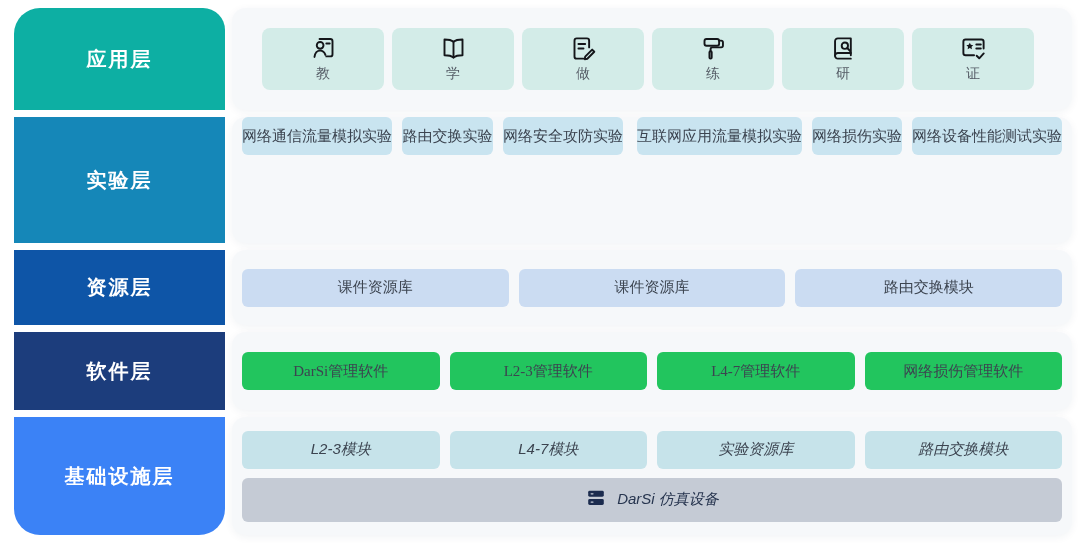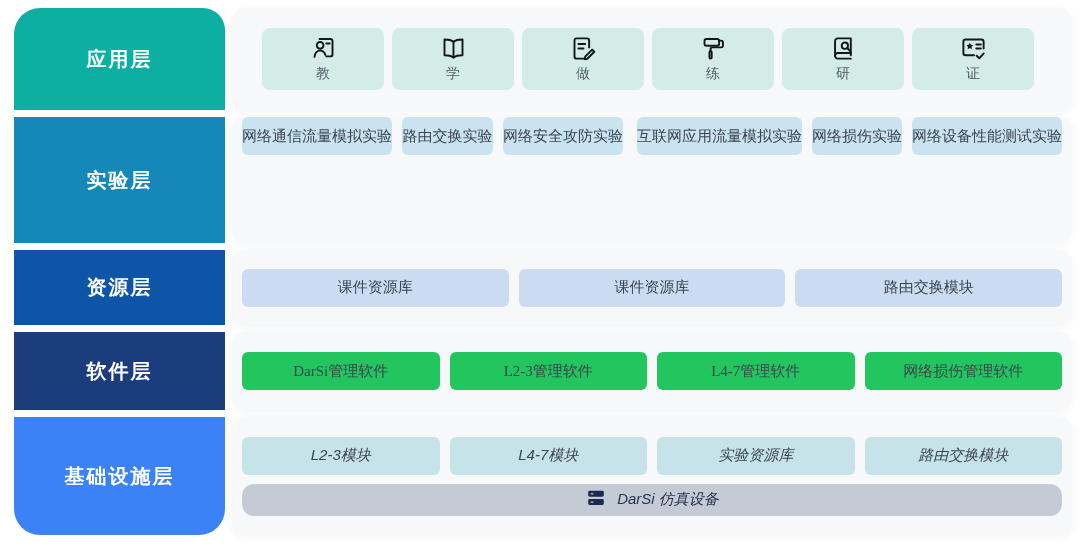--- a/index.html
+++ b/index.html
@@ -45,21 +45,21 @@
     flex:1;height:38px;border-radius:6px;
     display:flex;align-items:center;justify-content:center;
     font-size:15px;color:#3c4450;white-space:nowrap;
   }
   .c-exp{background:#c9e4f0;}
   .c-res{background:#cbdcf2;}
   .c-soft{background:#22c55e;font-family:Liberation Serif, serif;}
   .c-infra{background:#c6e3ea;}
   .panel-infra{flex-direction:column;justify-content:center;gap:9px;padding:0 10px;font-style:italic;}
   .device-bar{
-    height:32px;border-radius:12px;background:#c5cbd5;
+    height:44px;border-radius:6px;background:#c5cbd5;
     display:flex;align-items:center;justify-content:center;gap:10px;
     font-size:15px;color:#27354f;
   }
   .ic{stroke:#14161a;stroke-width:1.7;fill:none;stroke-linecap:round;stroke-linejoin:round;}
 </style>
 </head>
 <body>
 
 <div class="wrap">
 

